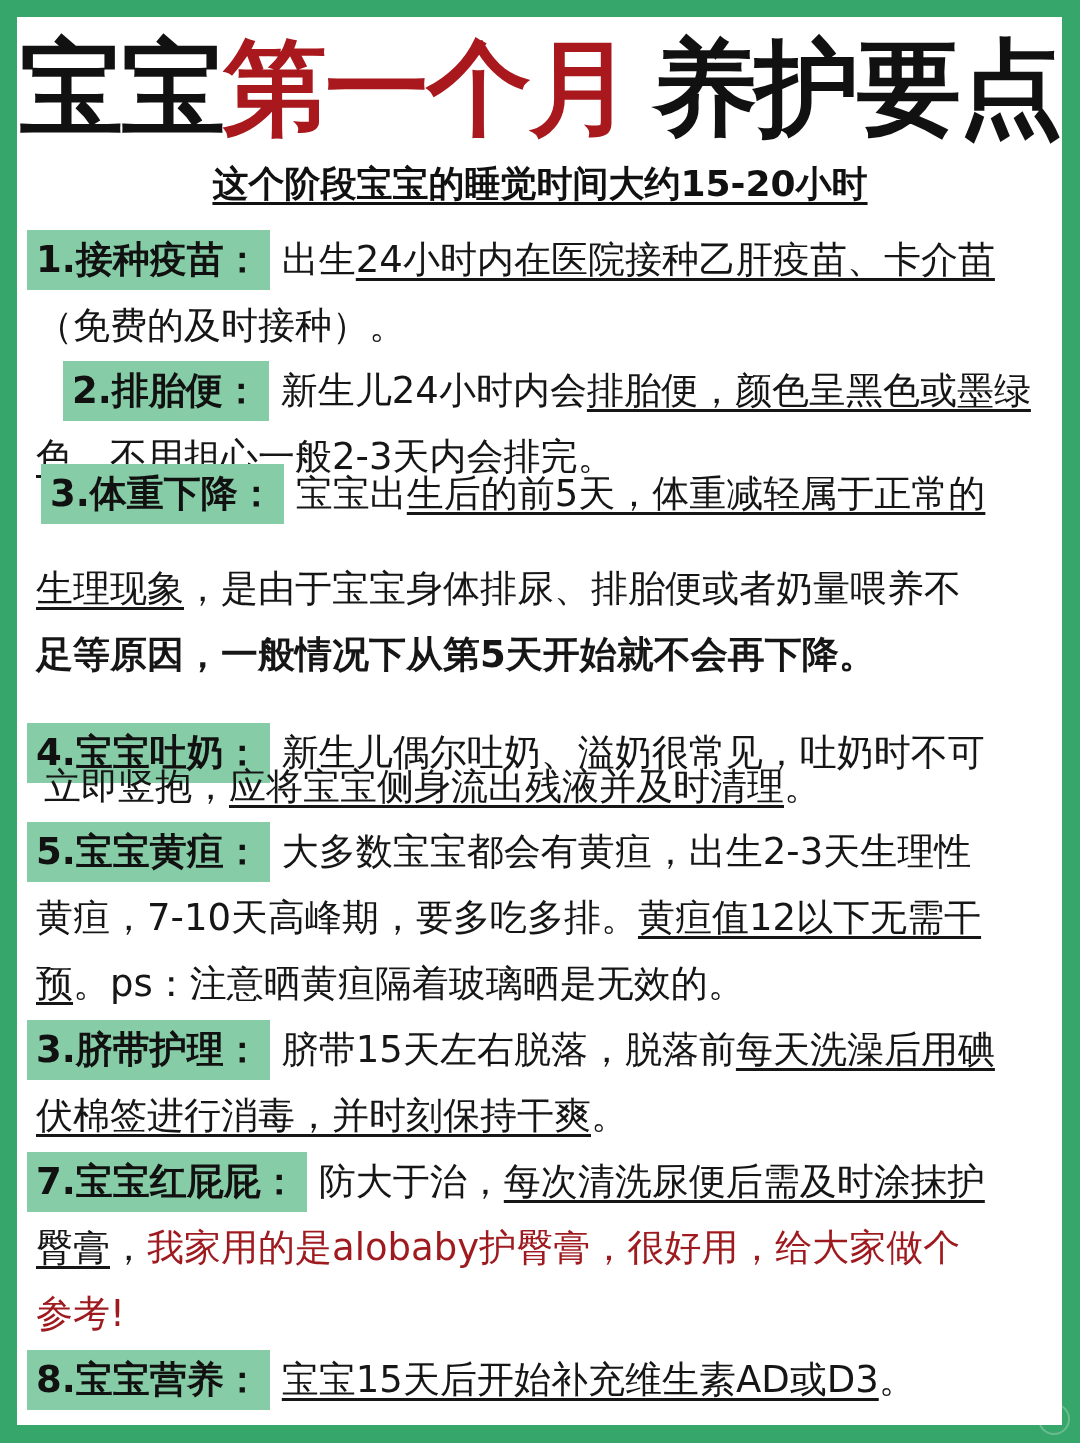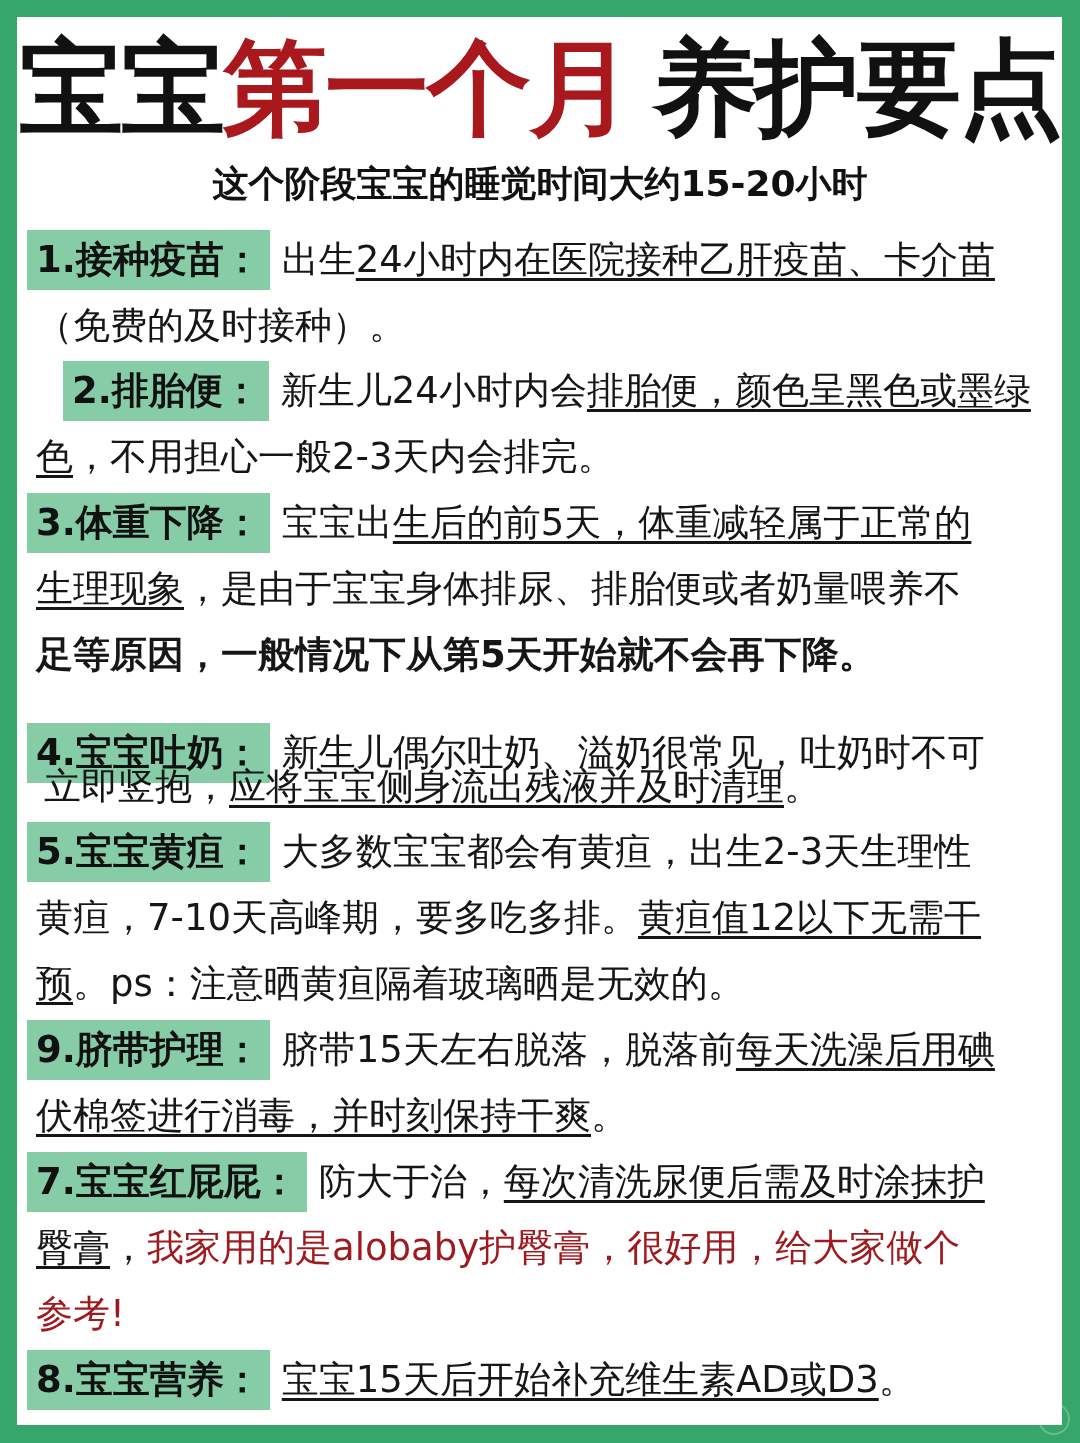--- a/index.html
+++ b/index.html
@@ -19,21 +19,21 @@
     color: #111111; white-space: nowrap;
   }
   .title .red { color: #a8181d; }
   .title .gap { display: inline-block; width: 22px; }
   .subtitle {
     position: absolute; left: 0; top: 160px; width: 1080px; text-align: center;
     font-weight: bold; font-size: 36px; line-height: 48px; color: #111;
     white-space: nowrap;
   }
   .subtitle span {
-    text-decoration-thickness: 3px; text-underline-offset: 6px;
+    text-decoration: underline; text-decoration-thickness: 3px; text-underline-offset: 6px;
   }
   .line {
     position: absolute; left: 36px; white-space: nowrap;
     font-size: 37px; line-height: 60px; height: 60px; color: #161616;
   }
   .line.first { left: 27px; }
   .label {
     display: inline-block; background: #86cca6; color: #111;
     font-weight: bold; padding: 0 9px 0 9px; margin-right: 12px;
     height: 60px; line-height: 60px; vertical-align: top;
@@ -54,29 +54,29 @@
 
 <div class="title"><span>宝宝</span><span class="red">第一个月</span><span class="gap"></span><span>养护要点</span></div>
 
 <div class="subtitle"><span>这个阶段宝宝的睡觉时间大约15-20小时</span></div>
 
 <div id="items">
     <div class="line first" style="top: 230px;"><span class="label">1.接种疫苗：</span><span class="seg">出生</span><span class="seg u">24小时内在医院接种乙肝疫苗、卡介苗</span></div>
     <div class="line" style="top: 296px;"><span class="seg">（免费的及时接种）。</span></div>
     <div class="line first" style="top: 361px; padding-left: 36px;"><span class="label">2.排胎便：</span><span class="seg">新生儿24小时内会</span><span class="seg u">排胎便，颜色呈黑色或墨绿</span></div>
     <div class="line" style="top: 427px;"><span class="seg u">色</span><span class="seg">，不用担心一般2-3天内会排完。</span></div>
-    <div class="line first" style="top: 493px;"><span class="label">3.体重下降：</span><span class="seg">宝宝出</span><span class="seg u">生后的前5天，体重减轻属于正常的</span></div>
+    <div class="line first" style="top: 464px; margin-left: 14px;"><span class="label">3.体重下降：</span><span class="seg">宝宝出</span><span class="seg u">生后的前5天，体重减轻属于正常的</span></div>
     <div class="line" style="top: 559px;"><span class="seg u">生理现象</span><span class="seg">，是由于宝宝身体排尿、排胎便或者奶量喂养不</span></div>
     <div class="line" style="top: 625px; font-weight: bold;"><span class="seg">足等原因，一般情况下从第5天开始就不会再下降。</span></div>
     <div class="line first" style="top: 690px; margin-top: 33px;"><span class="label">4.宝宝吐奶：</span><span class="seg">新生儿偶尔吐奶、溢奶很常见，吐奶时不可</span></div>
     <div class="line" style="top: 757px; margin-left: 8px;"><span class="seg">立即竖抱，</span><span class="seg u">应将宝宝侧身流出残液并及时清理</span><span class="seg">。</span></div>
     <div class="line first" style="top: 822px;"><span class="label">5.宝宝黄疸：</span><span class="seg">大多数宝宝都会有黄疸，出生2-3天生理性</span></div>
     <div class="line" style="top: 888px;"><span class="seg">黄疸，7-10天高峰期，要多吃多排。</span><span class="seg u">黄疸值12以下无需干</span></div>
     <div class="line" style="top: 954px;"><span class="seg u">预</span><span class="seg">。ps：注意晒黄疸隔着玻璃晒是无效的。</span></div>
-    <div class="line first" style="top: 1020px;"><span class="label">9.脐带护理：</span><span class="seg">脐带15天左右脱落，脱落前</span><span class="seg u">每天洗澡后用碘</span></div>
+    <div class="line first" style="top: 1020px;"><span class="label">3.脐带护理：</span><span class="seg">脐带15天左右脱落，脱落前</span><span class="seg u">每天洗澡后用碘</span></div>
     <div class="line" style="top: 1086px;"><span class="seg u">伏棉签进行消毒，并时刻保持干爽</span><span class="seg">。</span></div>
     <div class="line first" style="top: 1152px;"><span class="label">7.宝宝红屁屁：</span><span class="seg">防大于治，</span><span class="seg u">每次清洗尿便后需及时涂抹护</span></div>
     <div class="line" style="top: 1218px;"><span class="seg u">臀膏</span><span class="seg">，</span><span class="seg r">我家用的是alobaby护臀膏，很好用，给大家做个</span></div>
     <div class="line" style="top: 1284px;"><span class="seg r">参考!</span></div>
     <div class="line first" style="top: 1350px;"><span class="label">8.宝宝营养：</span><span class="seg u">宝宝15天后开始补充维生素AD或D3</span><span class="seg">。</span></div>
   </div>
 
 <div class="corner-mark"></div>
 
 </body></html>

